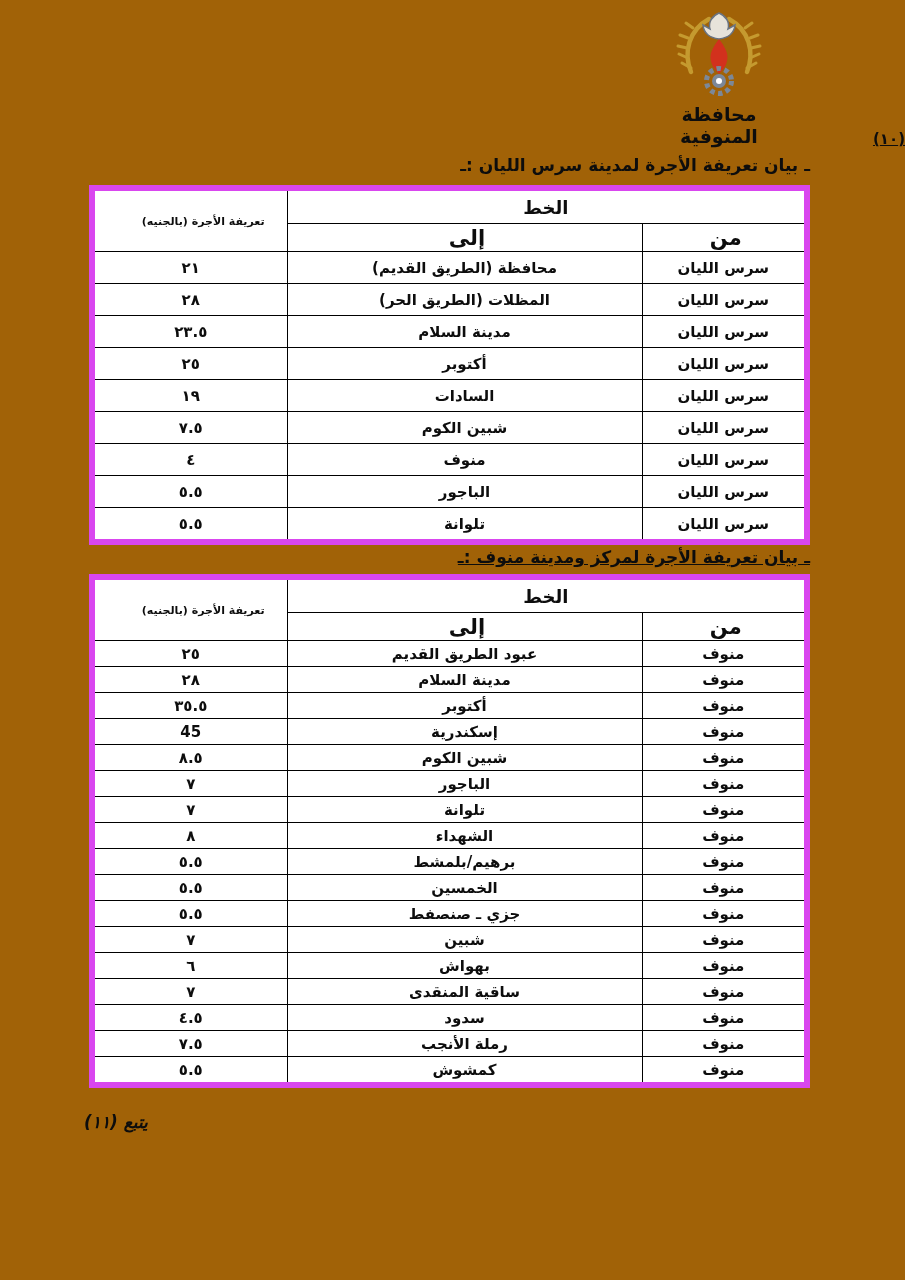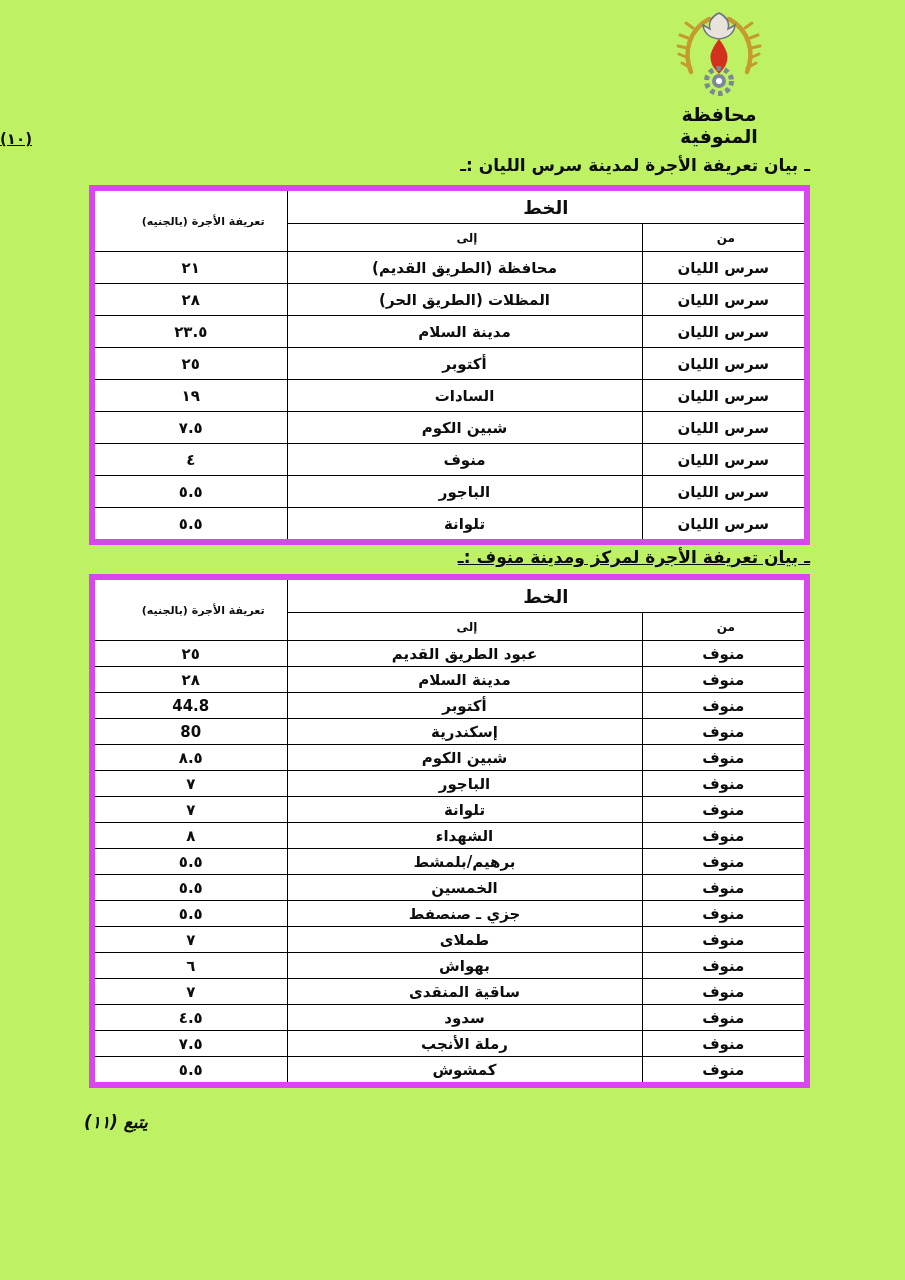--- a/index.html
+++ b/index.html
@@ -3,26 +3,26 @@
 <meta charset="utf-8">
 <style>
   html, body { margin: 0; padding: 0; }
   body {
     width: 905px; height: 1280px;
     background: #ffffff;
     font-family: "DejaVu Sans", "Liberation Sans", sans-serif;
     color: #0d0d0d;
     direction: rtl;
   }
-  .page { position: relative; width: 905px; height: 1280px; background: #bef264; overflow: hidden; }
+  .page { position: relative; width: 905px; height: 1280px; background: #a16207; overflow: hidden; }
 
   .emblem-wrap { position: absolute; top: 10px; right: 112px; width: 148px; text-align: center; }
   .org-name { font-size: 19px; font-weight: 700; margin-top: 1px; }
 
-  .page-number { position: absolute; top: 130px; left: 0; width: 100%; text-align: left; font-size: 15px; font-weight: 700; text-decoration: underline; }
+  .page-number { position: absolute; top: 130px; left: 0; width: 100%; text-align: right; font-size: 15px; font-weight: 700; text-decoration: underline; }
 
   .section-heading { position: absolute; right: 95px; font-size: 17px; font-weight: 700; }
   .h1 { top: 155px; }
   .h2 { top: 547px; text-decoration: underline; }
 
   table.fare-table {
     position: absolute; right: 95px; width: 715px;
     border-collapse: collapse; table-layout: fixed; background: #ffffff;
     border: 6px solid #d946ef;
   }
@@ -30,21 +30,21 @@
   .t2 { top: 574px; }
 
   th, td {
     border: 1.5px solid #000;
     text-align: center; vertical-align: middle;
     font-weight: 700; padding: 0 4px;
     overflow: hidden; white-space: nowrap;
   }
   th.line-h { font-size: 18px; height: 32px; }
   th.fare-h { font-size: 11px; padding-left: 29px; }
-  th.sub { font-size: 12px; height: 27px; padding-left: 9px; }
+  th.sub { font-size: 21px; height: 27px; padding-left: 9px; }
 
   .t1 td { height: 31px; font-size: 15px; }
   .t2 td { height: 25px; font-size: 15px; }
   td.fare-cell { font-size: 15px; }
 
   .footer-note {
     position: absolute; top: 1112px; left: 84px;
     font-size: 17px; font-weight: 700; font-style: italic; direction: rtl; text-align: right;
   }
 </style>
@@ -174,26 +174,26 @@
           <td class="fare-cell">٢٥</td>
         </tr>
         <tr>
           <td class="from-cell">منوف</td>
           <td class="to-cell">مدينة السلام</td>
           <td class="fare-cell">٢٨</td>
         </tr>
         <tr>
           <td class="from-cell">منوف</td>
           <td class="to-cell">أكتوبر</td>
-          <td class="fare-cell">44.8</td>
+          <td class="fare-cell">٣٥.٥</td>
         </tr>
         <tr>
           <td class="from-cell">منوف</td>
           <td class="to-cell">إسكندرية</td>
-          <td class="fare-cell">80</td>
+          <td class="fare-cell">45</td>
         </tr>
         <tr>
           <td class="from-cell">منوف</td>
           <td class="to-cell">شبين الكوم</td>
           <td class="fare-cell">٨.٥</td>
         </tr>
         <tr>
           <td class="from-cell">منوف</td>
           <td class="to-cell">الباجور</td>
           <td class="fare-cell">٧</td>
@@ -218,21 +218,21 @@
           <td class="to-cell">الخمسين</td>
           <td class="fare-cell">٥.٥</td>
         </tr>
         <tr>
           <td class="from-cell">منوف</td>
           <td class="to-cell">جزي ـ صنصفط</td>
           <td class="fare-cell">٥.٥</td>
         </tr>
         <tr>
           <td class="from-cell">منوف</td>
-          <td class="to-cell">طملاى</td>
+          <td class="to-cell">شبين</td>
           <td class="fare-cell">٧</td>
         </tr>
         <tr>
           <td class="from-cell">منوف</td>
           <td class="to-cell">بهواش</td>
           <td class="fare-cell">٦</td>
         </tr>
         <tr>
           <td class="from-cell">منوف</td>
           <td class="to-cell">ساقية المنقدى</td>

